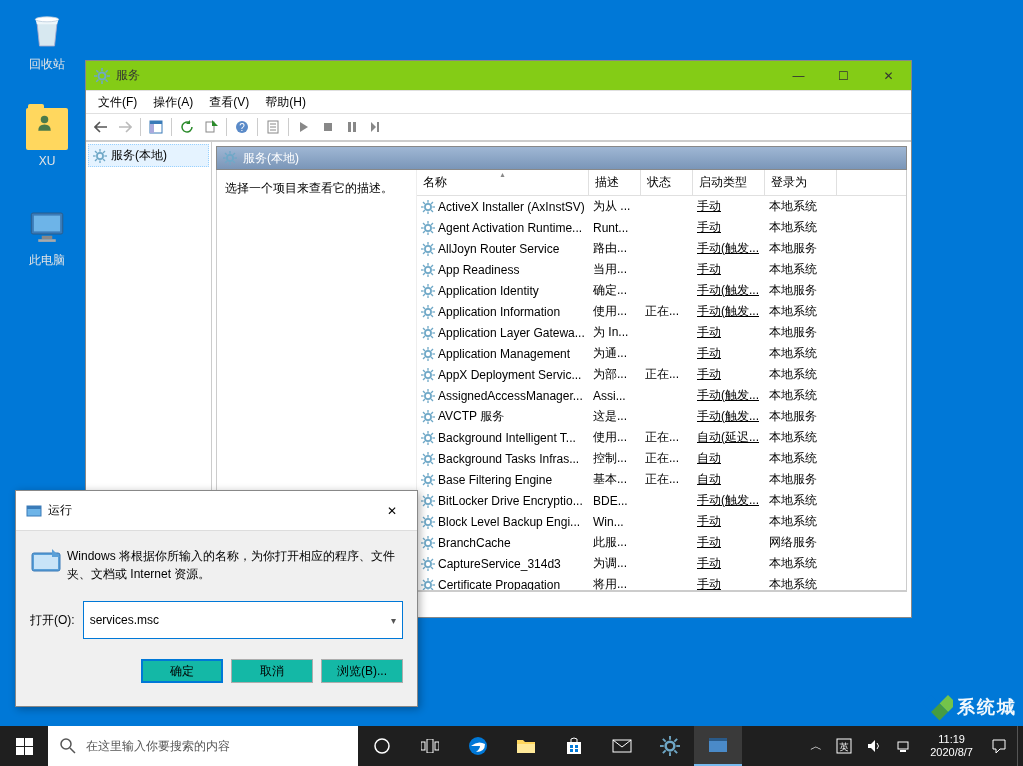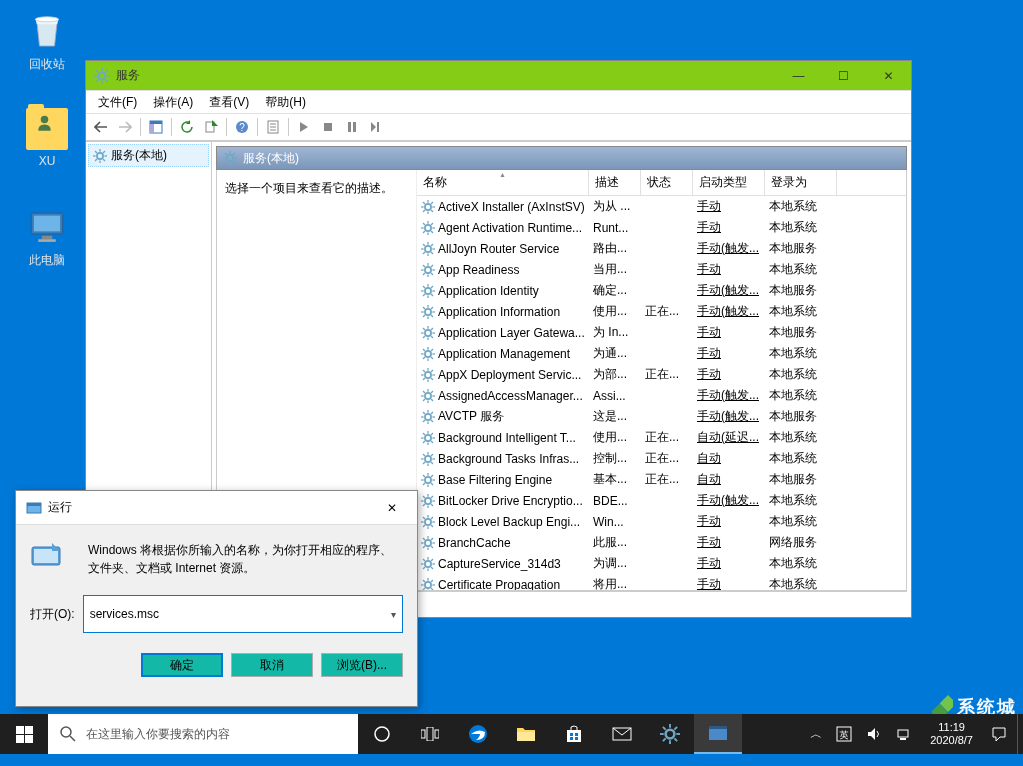--- a/index.html
+++ b/index.html
@@ -51,39 +51,39 @@
     .lc-desc{width:52px;} .lc-status{width:52px;} .lc-start{width:72px;text-decoration:underline;} .lc-logon{width:72px;}
     .gear-tiny{width:14px;height:14px;flex-shrink:0;}
 
     .tabs-row{height:22px; border-top:1px solid #ccc; display:flex; align-items:flex-end; padding-left:2px; font-size:12px;}
     .tab{padding:2px 8px; border:1px solid #ccc; border-bottom:none; background:#fff; margin-bottom:-1px;}
     .tab.active{background:#fff;}
     .tab:not(.active){background:#f0f0f0;}
     
     
     .run-dialog { position:absolute; left:15px; top:490px; width:403px; height:217px; background:#f0f0f0; border:1px solid #888; box-shadow: 2px 2px 8px rgba(0,0,0,.3); z-index:5;}
-    .run-title { height:34px; display:flex; align-items:center; padding:0 10px; background:#fff; font-size:12px; border-bottom:1px solid #ddd;}
+    .run-title { height:40px; display:flex; align-items:center; padding:0 10px; background:#fff; font-size:12px; border-bottom:1px solid #ddd;}
     .run-title .run-icon{margin-right:6px;}
     .run-title-text{flex:1;}
     .run-close{width:30px;text-align:center;}
     .run-body{padding:16px 14px 10px; font-size:12px;}
-    .run-row1{display:flex; gap:26px; align-items:flex-start; margin-bottom:18px;}
+    .run-row1{display:flex; gap:5px; align-items:flex-start; margin-bottom:18px;}
     .run-logo{width:32px;height:32px;flex-shrink:0;}
     .run-desc{line-height:1.5;}
     .run-row2{display:flex; align-items:center; gap:8px;}
     .run-label{}
     .run-combo{flex:1; border:1px solid #0078d7; padding:11px 6px; display:flex; align-items:center; background:#fff;}
     .run-combo input{border:none; flex:1; outline:none; font-size:12px;}
     .run-combo .arrow{font-size:10px; color:#555;}
     .run-btns{display:flex; justify-content:flex-end; gap:8px; padding:10px 14px 14px;}
     .run-btn{width:82px; height:24px; background:#14b8a6; border:1px solid #adadad; font-size:12px;}
     .run-btn.default{border:2px solid #0078d7;}
     
     
-    .taskbar { position:absolute; bottom:12px; left:0; right:0; height:40px; background:#1f1f1f; display:flex; align-items:center; color:#fff; font-size:12px;}
+    .taskbar { position:absolute; bottom:0; left:0; right:0; height:40px; background:#1f1f1f; display:flex; align-items:center; color:#fff; font-size:12px;}
     .start-btn{width:48px; height:40px; display:flex;align-items:center;justify-content:center;}
     .search-box{width:310px; height:40px; background:#fff; color:#555; display:flex; align-items:center; padding:0 12px; gap:10px;}
     .task-icon{width:48px;height:40px;display:flex;align-items:center;justify-content:center;}
     .task-icon.active{border-bottom:2px solid #76b9ed; background:#3a3a3a;}
     .tray{margin-left:auto; display:flex; align-items:center; gap:6px; padding:0 6px;}
     .tray-icon{padding:0 4px;}
     .clock{text-align:center; line-height:1.2; padding:0 8px; font-size:11px;}
     .show-desktop{width:6px;height:40px;border-left:1px solid #555;}
     
     

